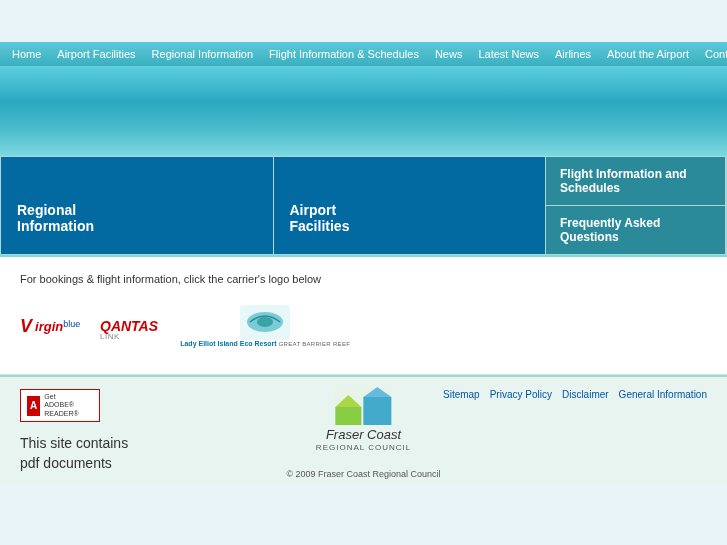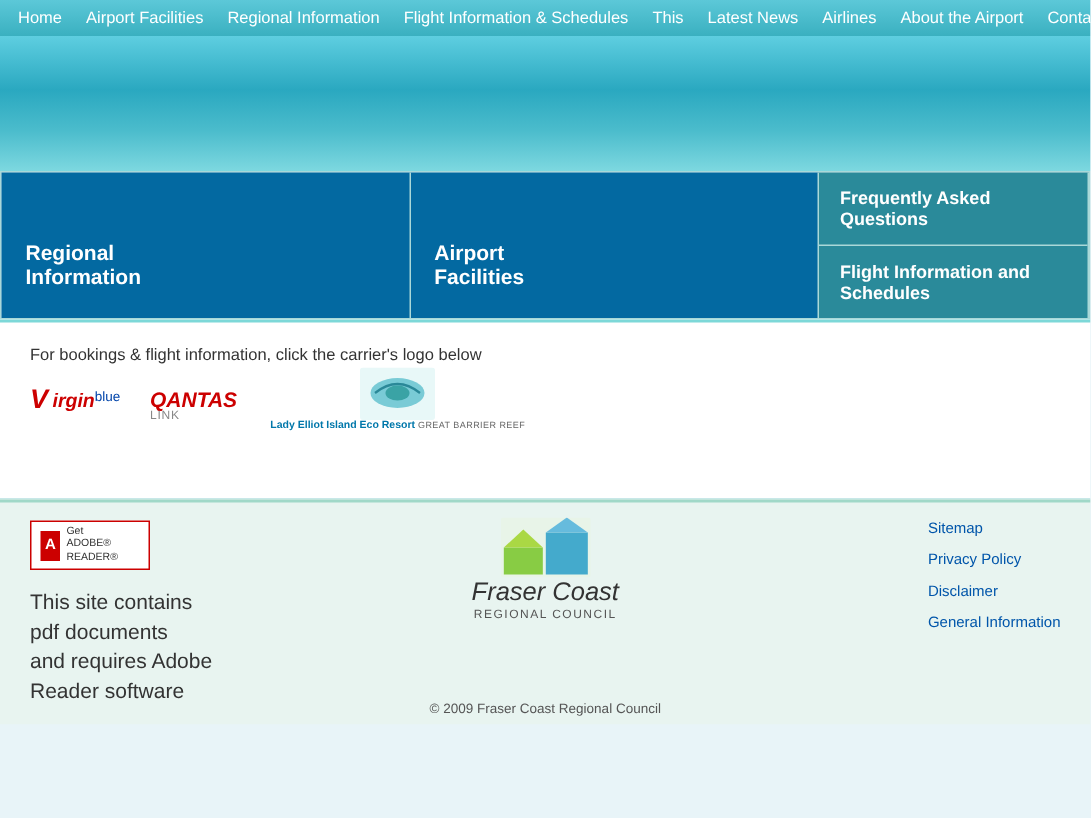--- a/index.html
+++ b/index.html
@@ -5,20 +5,21 @@
     * { margin: 0; padding: 0; box-sizing: border-box; }
     body { font-family: Arial, sans-serif; font-size: 12px; background: #e8f4f8; width: 727px; }
 
     
     .nav-bar {
       background: linear-gradient(to bottom, #5cc8d8, #3ab0c0);
       display: flex;
       align-items: center;
       height: 24px;
       padding: 0 4px;
+      margin-top: 42px;
     }
     .nav-bar a {
       color: #fff;
       text-decoration: none;
       font-size: 11px;
       padding: 0 8px;
       white-space: nowrap;
     }
 
     
@@ -69,21 +70,21 @@
     .bookings-section {
       background: #fff;
       padding: 16px 20px;
       border-top: 2px solid #7dd8d8;
       border-bottom: 1px solid #c8e8e8;
       min-height: 120px;
     }
     .bookings-section p {
       font-size: 11px;
       color: #333;
-      margin-bottom: 2px;
+      margin-bottom: 20px;
     }
     .airline-logos {
       display: flex;
       align-items: center;
       gap: 20px;
       flex-wrap: wrap;
     }
     
     .logo-virgin {
       display: flex;
@@ -176,39 +177,38 @@
     .fraser-logo {
       display: flex;
       flex-direction: column;
       align-items: center;
     }
     .fraser-icon {
       width: 60px;
       height: 40px;
     }
     .fraser-name {
-      font-size: 17px;
+      font-size: 13px;
       color: #333;
       text-align: center;
       font-style: italic;
       line-height: 1.2;
     }
     .fraser-subtitle {
       font-size: 8px;
       color: #555;
       text-transform: uppercase;
       letter-spacing: 1px;
     }
     .footer-right {
       position: absolute;
       right: 20px;
       top: 12px;
       display: flex;
       gap: 10px;
-      flex-direction: column;
     }
     .footer-right a {
       font-size: 10px;
       color: #0055aa;
       text-decoration: none;
     }
     .copyright {
       position: absolute;
       bottom: 6px;
       left: 50%;
@@ -220,42 +220,42 @@
     }
   </style>
 </head>
 <body>
 
 <nav class="nav-bar">
   <a>Home</a>
   <a>Airport Facilities</a>
   <a>Regional Information</a>
   <a>Flight Information &amp; Schedules</a>
-  <a>This</a>
+  <a>News</a>
   <a>Latest News</a>
   <a>Airlines</a>
   <a>About the Airport</a>
   <a>Contact Us</a>
 </nav>
 
 <div class="hero"></div>
 
 <div class="content-grid">
   <div class="grid-cell">
     <span>Regional<br>Information</span>
   </div>
   <div class="grid-cell">
     <span>Airport<br>Facilities</span>
   </div>
   <div class="grid-cell right-col">
     <div class="right-cell">
+      <span>Flight Information and Schedules</span>
+    </div>
+    <div class="right-cell">
       <span>Frequently Asked Questions</span>
-    </div>
-    <div class="right-cell">
-      <span>Flight Information and Schedules</span>
     </div>
   </div>
 </div>
 
 <div class="bookings-section">
   <p>For bookings &amp; flight information, click the carrier's logo below</p>
   <div class="airline-logos">
 
     <div class="logo-virgin">
       <span class="virgin-v">V</span>
@@ -291,21 +291,20 @@
   <div class="footer-left">
     <div class="adobe-badge">
       <div class="adobe-icon">A</div>
       <div class="adobe-text">
         <div>Get</div>
         <div>ADOBE® READER®</div>
       </div>
     </div>
     <div class="footer-note">
       <span>This site contains pdf documents</span><br>
-      <span>and requires Adobe Reader software</span>
     </div>
   </div>
 
   <div class="footer-center">
     <div class="fraser-logo">
       <svg class="fraser-icon" viewBox="0 0 60 40">
         <rect width="60" height="40" fill="#e8f4e8" rx="2"></rect>
         <rect x="2" y="20" width="26" height="18" fill="#88cc44"></rect>
         <rect x="30" y="10" width="28" height="28" fill="#44aacc"></rect>
         <path d="M2 20 L15 8 L28 20" fill="#aad844"></path>

